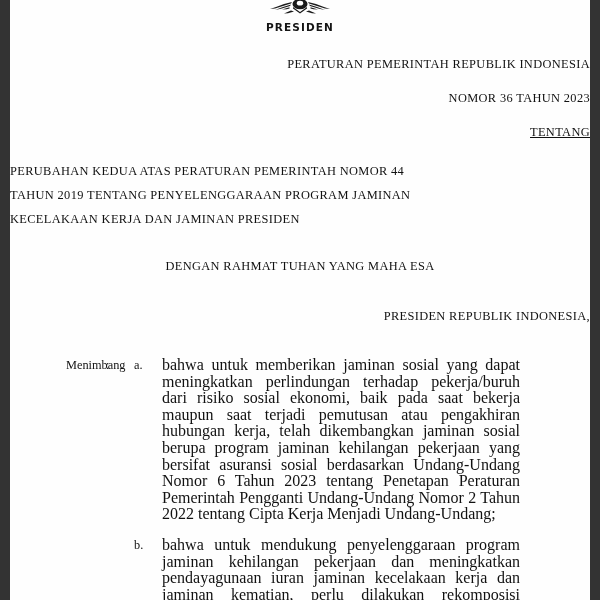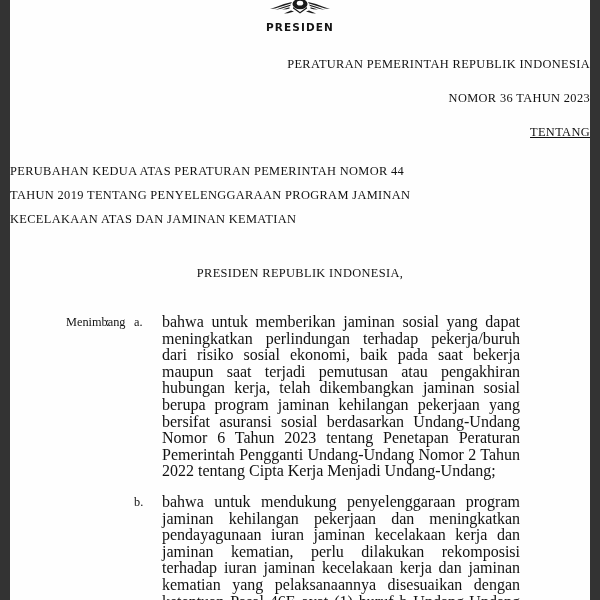--- a/index.html
+++ b/index.html
@@ -81,21 +81,21 @@
 
   .rahmat {
     margin-top: 28px;
     text-align: center;
     font-size: 12.4px;
     letter-spacing: 0.35px;
     color: #111111;
   }
   .signator {
     margin-top: 35px;
-    text-align: center;
+    text-align: right;
     font-size: 12.4px;
     letter-spacing: 0.35px;
     color: #111111;
   }
 
   
   .considering {
     margin-top: 33px;
     position: relative;
     color: #111111;
@@ -178,23 +178,24 @@
 
     <div class="title-block">
       <div class="t-line">PERATURAN PEMERINTAH REPUBLIK INDONESIA</div>
       <div class="t-line t-gap-1">NOMOR 36 TAHUN 2023</div>
       <div class="t-line t-gap-2">TENTANG</div>
     </div>
 
     <div class="subject">
       <div class="t-line">PERUBAHAN KEDUA ATAS PERATURAN PEMERINTAH NOMOR 44</div>
       <div class="t-line">TAHUN 2019 TENTANG PENYELENGGARAAN PROGRAM JAMINAN</div>
-      <div class="t-line">KECELAKAAN ATAS DAN JAMINAN KEMATIAN</div>
-    </div>
-
+      <div class="t-line">KECELAKAAN KERJA DAN JAMINAN PRESIDEN</div>
+    </div>
+
+    <div class="rahmat">DENGAN RAHMAT TUHAN YANG MAHA ESA</div>
 
     <div class="signator">PRESIDEN REPUBLIK INDONESIA,</div>
 
     <div class="considering">
       <div class="cons-row">
 
         <div class="cons-label">Menimbang</div>
 
         <div class="cons-colon">:</div>
 

